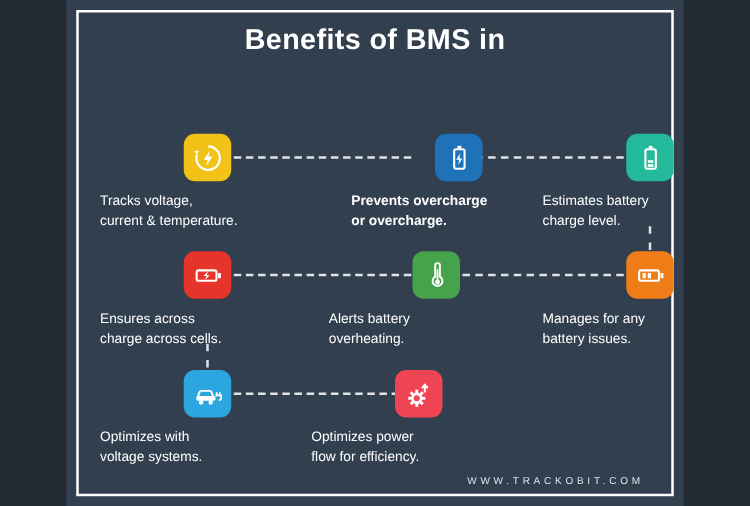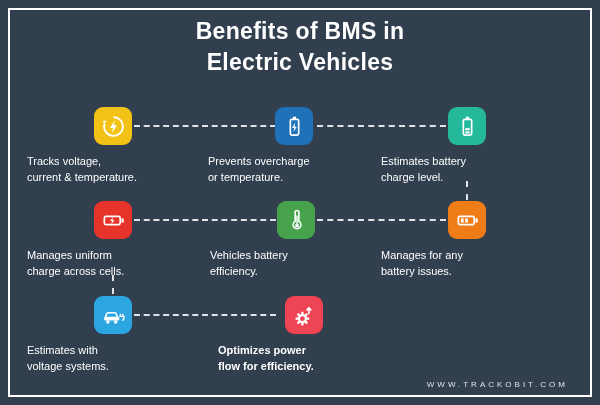--- a/index.html
+++ b/index.html
@@ -1,17 +1,17 @@
 <!DOCTYPE html>
 <html><head>
 <meta charset="utf-8">
 <style>
   html,body{margin:0;padding:0;background:#222a33;}
   .stage{
-    position:relative;width:600px;height:405px;background:#323f4f;
+    position:relative;width:494px;height:405px;background:#323f4f;
     font-family:"Liberation Sans",sans-serif;overflow:hidden;margin:0 auto;
   }
   .frame{position:absolute;inset:8px;border:2px solid #ffffff;pointer-events:none;}
   .title{
     position:absolute;top:16px;left:0;right:0;text-align:center;color:#ffffff;
     font-weight:bold;font-size:23px;line-height:1.35;letter-spacing:.3px;
   }
   .item{position:absolute;width:172px;text-align:left;}
   .icon-box{
     width:38px;height:38px;border-radius:9px;margin:0 auto 9px auto;
@@ -27,21 +27,20 @@
   }
 </style>
 </head>
 <body>
 
 <div class="stage">
   <div class="frame"></div>
 
   <div class="title">
     <div>Benefits of BMS in</div>
-    <div>Electric Vehicles</div>
   </div>
 
   <div class="conn-h" style="left:134px;top:125px;width:142px;"></div>
   <div class="conn-h" style="left:317px;top:125px;width:129px;"></div>
   <div class="conn-v" style="left:466px;top:181px;height:19px;"></div>
   <div class="conn-h" style="left:134px;top:219px;width:142px;"></div>
   <div class="conn-h" style="left:317px;top:219px;width:129px;"></div>
   <div class="conn-v" style="left:112px;top:275px;height:19px;"></div>
   <div class="conn-h" style="left:134px;top:314px;width:142px;"></div>
 
@@ -52,31 +51,31 @@
           <path d="M3.4 9.3L1.4 6.6l3.8-.3z" fill="#fff"></path>
           <path d="M13.4 6l-4.8 7.4h3l-1.1 4.8 4.9-7.4h-3z" fill="#fff"></path>
         </svg>
     </div>
     <div class="label">
       <div>Tracks voltage,</div>
       <div>current &amp; temperature.</div>
     </div>
   </div>
 
-  <div class="item" style="left:208px;top:107px;">
+  <div class="item" style="left:228px;top:107px;font-weight:bold;">
     <div class="icon-box" style="background-color: rgb(31, 114, 184);">
       <svg viewBox="0 0 24 24">
           <rect x="8" y="5.2" width="8" height="15" rx="1.5" fill="none" stroke="#fff" stroke-width="1.6"></rect>
           <rect x="10.5" y="2.6" width="3" height="2.1" fill="#fff"></rect>
           <path d="M12.8 8l-3.2 5.2h2.3l-.9 4.2 3.2-5.2H12z" fill="#fff"></path>
         </svg>
     </div>
     <div class="label">
       <div>Prevents overcharge</div>
-      <div>or temperature.</div>
+      <div>or overcharge.</div>
     </div>
   </div>
 
   <div class="item" style="left:381px;top:107px;">
     <div class="icon-box" style="background-color: rgb(36, 185, 155);">
       <svg viewBox="0 0 24 24">
           <rect x="8" y="5.2" width="8" height="15" rx="1.5" fill="none" stroke="#fff" stroke-width="1.6"></rect>
           <rect x="10.5" y="2.6" width="3" height="2.1" fill="#fff"></rect>
           <rect x="9.9" y="13.6" width="4.2" height="2" fill="#fff"></rect>
           <rect x="9.9" y="16.7" width="4.2" height="2" fill="#fff"></rect>
@@ -90,36 +89,36 @@
 
   <div class="item" style="left:27px;top:201px;">
     <div class="icon-box" style="background-color: rgb(230, 52, 43);">
       <svg viewBox="0 0 24 24">
           <rect x="3.2" y="8" width="15.2" height="8" rx="1.5" fill="none" stroke="#fff" stroke-width="1.6"></rect>
           <rect x="19.6" y="10" width="2.2" height="4" fill="#fff"></rect>
           <path d="M12 8.6l-3.6 3.7h2.4l-1.2 3.1 3.6-3.7h-2.4z" fill="#fff"></path>
         </svg>
     </div>
     <div class="label">
-      <div>Manages uniform</div>
+      <div>Ensures across</div>
       <div>charge across cells.</div>
     </div>
   </div>
 
   <div class="item" style="left:210px;top:201px;">
     <div class="icon-box" style="background-color: rgb(71, 163, 75);">
       <svg viewBox="0 0 24 24">
           <path d="M10.7 4.2a1.8 1.8 0 0 1 3.6 0v8.6a3.8 3.8 0 1 1-3.6 0z" fill="none" stroke="#fff" stroke-width="1.5"></path>
           <circle cx="12.5" cy="16.9" r="1.9" fill="#fff"></circle>
           <line x1="12.5" y1="16" x2="12.5" y2="7.2" stroke="#fff" stroke-width="1.4"></line>
         </svg>
     </div>
     <div class="label">
-      <div>Vehicles battery</div>
-      <div>efficiency.</div>
+      <div>Alerts battery</div>
+      <div>overheating.</div>
     </div>
   </div>
 
   <div class="item" style="left:381px;top:201px;">
     <div class="icon-box" style="background-color: rgb(238, 125, 24);">
       <svg viewBox="0 0 24 24">
           <rect x="3.2" y="8" width="15.2" height="8" rx="1.5" fill="none" stroke="#fff" stroke-width="1.6"></rect>
           <rect x="19.6" y="10" width="2.2" height="4" fill="#fff"></rect>
           <rect x="5.8" y="10" width="2.5" height="4" fill="#fff"></rect>
           <rect x="9.8" y="10" width="2.5" height="4" fill="#fff"></rect>
@@ -135,26 +134,26 @@
     <div class="icon-box" style="background-color: rgb(44, 166, 224);">
       <svg viewBox="0 0 24 24">
           <path d="M4.2 13.6l1.2-3.3c.2-.6.8-1 1.4-1h6.4c.6 0 1.2.4 1.4 1l1.2 3.3" fill="none" stroke="#fff" stroke-width="1.5"></path>
           <rect x="3" y="13.3" width="14.6" height="3.6" rx="1.1" fill="#fff"></rect>
           <circle cx="6.6" cy="18.2" r="1.7" fill="#fff"></circle>
           <circle cx="14" cy="18.2" r="1.7" fill="#fff"></circle>
           <path d="M18.6 12.6v-2.2M21 12.6v-2.2M17.6 12.8h4.4v1.8c0 1.1-.8 1.9-1.9 1.9" fill="none" stroke="#fff" stroke-width="1.3"></path>
         </svg>
     </div>
     <div class="label">
-      <div>Estimates with</div>
+      <div>Optimizes with</div>
       <div>voltage systems.</div>
     </div>
   </div>
 
-  <div class="item" style="left:218px;top:296px;font-weight:bold;">
+  <div class="item" style="left:196px;top:296px;">
     <div class="icon-box" style="background-color: rgb(238, 68, 84);">
       <svg viewBox="0 0 24 24">
           <g transform="translate(10,15)">
             <circle r="3.4" fill="none" stroke="#fff" stroke-width="2.1"></circle>
             <g fill="#fff">
               <rect x="-1.1" y="-6.6" width="2.2" height="2.6"></rect>
               <rect x="-1.1" y="4" width="2.2" height="2.6"></rect>
               <rect x="-6.6" y="-1.1" width="2.6" height="2.2"></rect>
               <rect x="4" y="-1.1" width="2.6" height="2.2"></rect>
               <rect x="-1.1" y="-6.6" width="2.2" height="2.6" transform="rotate(45)"></rect>

